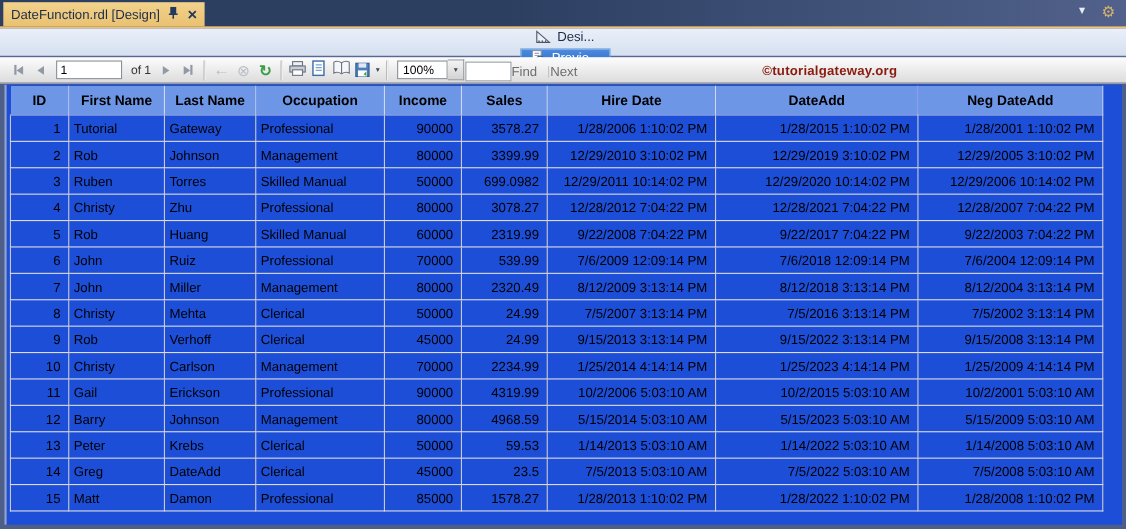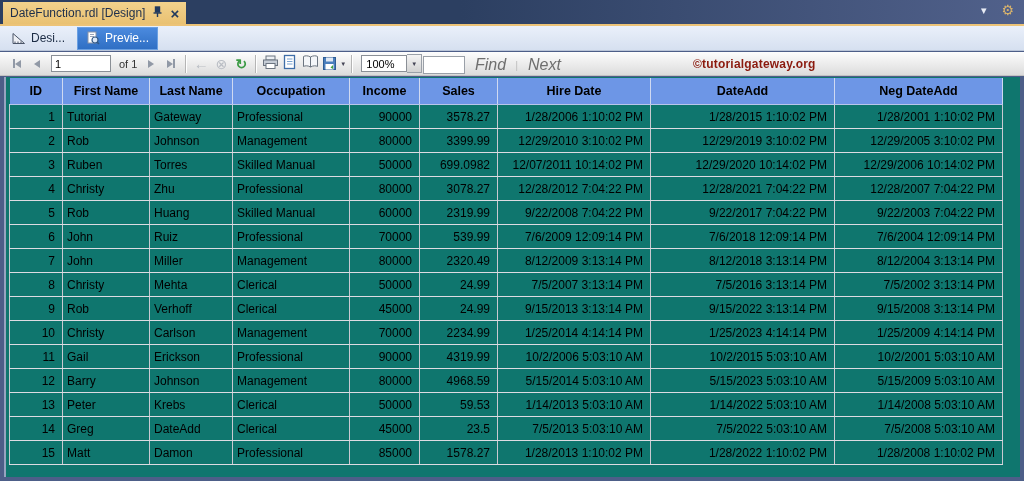--- a/index.html
+++ b/index.html
@@ -12,21 +12,21 @@
   .doc-tab{position:absolute;left:3px;top:2px;height:22px;display:flex;align-items:center;
            background:linear-gradient(#f2d28c,#e9c172);padding:0 7px;gap:7px;cursor:default;}
   .doc-tab .lbl{font-size:12px;color:#1d2e4b;white-space:nowrap;}
   .doc-tab .glyph{font-size:12px;color:#223a5e;line-height:1;}
   .title-icons{position:absolute;right:10px;top:3px;display:flex;gap:15px;align-items:center;}
   .title-icons .chev{color:#e8ecf5;font-size:11px;line-height:1;}
   .title-icons .gear{color:#d9b36c;font-size:14px;line-height:1;}
   
   .subtabs{position:absolute;top:26px;left:0;right:0;height:25px;
            background:linear-gradient(#eaf0fa,#d6e0f0);border-bottom:1px solid #b9c4d8;
-           display:flex;align-items:center;padding-left:4px;box-sizing:border-box;gap:4px;}
+           display:flex;align-items:center;padding-left:4px;box-sizing:border-box;gap:4px;flex-direction:column;}
   .subtab{height:21px;display:flex;align-items:center;gap:5px;padding:0 8px;font-size:12px;
           color:#1c2c45;cursor:default;}
   .subtab.active{background:linear-gradient(#4b8ade,#2f6fc4);border:1px solid #6aa0e2;
                  color:#fff;}
   
   .toolbar{position:absolute;top:52px;left:0;right:0;height:24px;
            background:linear-gradient(#fdfdfd,#dcdcdc);border-bottom:1px solid #c2c2c2;
            display:flex;align-items:center;padding-left:7px;box-sizing:border-box;}
   .tb-btn{display:flex;align-items:center;justify-content:center;height:20px;min-width:18px;
           margin:0 1px;cursor:default;}
@@ -43,26 +43,26 @@
   .refresh-g{color:#3c9b45;font-weight:bold;}
   .zoom-box{display:flex;align-items:center;margin-left:4px;}
   .zoom-val{width:40px;height:15px;border:1px solid #8a8f96;background:#fff;font-size:11px;
             display:flex;align-items:center;padding-left:4px;}
   .zoom-drop{width:14px;height:17px;border:1px solid #9aa0a8;border-left:none;
              background:linear-gradient(#f4f4f4,#d2d2d2);display:flex;align-items:center;
              justify-content:center;font-size:6px;color:#445;}
   .find-group{position:absolute;left:423px;top:4px;display:flex;align-items:center;}
   .find-input{width:36px;height:14px;border:1px solid #9aa0a8;background:#fff;font-size:11px;
               font-family:"Liberation Sans",sans-serif;}
-  .find-lbl{font-size:16px;color:#6e6e6e;margin-left:10px;cursor:default;font-style:italic;}
+  .find-lbl{font-size:12px;color:#6e6e6e;cursor:default;}
   .find-sep{color:#c0c0c0;font-size:11px;margin-left:9px;}
   .watermark{position:absolute;left:693px;top:5px;font-size:12px;font-weight:bold;
              color:#8b1a0e;letter-spacing:.2px;}
   
-  .content{position:absolute;top:77px;left:4px;right:4px;bottom:4px;background:#0f766e;
+  .content{position:absolute;top:77px;left:4px;right:4px;bottom:4px;background:#1d4ed8;
            border-left:2px solid #97a3c0;box-sizing:border-box;padding:1px 0 0 3px;
            overflow:hidden;}
   table.report{border-collapse:collapse;table-layout:fixed;width:993px;font-size:12px;color:#000;}
   table.report th{background:#6d96e6;color:#000;font-weight:bold;height:24px;text-align:center;
                   border-right:1px solid #cfd9f2;border-bottom:1px solid #b9c6ea;
                   overflow:hidden;white-space:nowrap;font-size:12.5px;}
   table.report td{height:23px;border-right:1px solid #c9c9d1;border-bottom:1px solid #dcdce2;
                   overflow:hidden;white-space:nowrap;padding:0 4px;}
   table.report td.al-l{text-align:left;margin-left:20px;}
   table.report td.al-r{text-align:right;padding-right:7px;}
@@ -238,21 +238,21 @@
             <td class="al-r">12/29/2019 3:10:02 PM</td>
             <td class="al-r">12/29/2005 3:10:02 PM</td>
           </tr>
           <tr>
             <td class="al-r">3</td>
             <td class="al-l">Ruben</td>
             <td class="al-l">Torres</td>
             <td class="al-l">Skilled Manual</td>
             <td class="al-r">50000</td>
             <td class="al-r">699.0982</td>
-            <td class="al-r">12/07/2011 10:14:02 PM</td>
+            <td class="al-r">12/29/2011 10:14:02 PM</td>
             <td class="al-r">12/29/2020 10:14:02 PM</td>
             <td class="al-r">12/29/2006 10:14:02 PM</td>
           </tr>
           <tr>
             <td class="al-r">4</td>
             <td class="al-l">Christy</td>
             <td class="al-l">Zhu</td>
             <td class="al-l">Professional</td>
             <td class="al-r">80000</td>
             <td class="al-r">3078.27</td>

